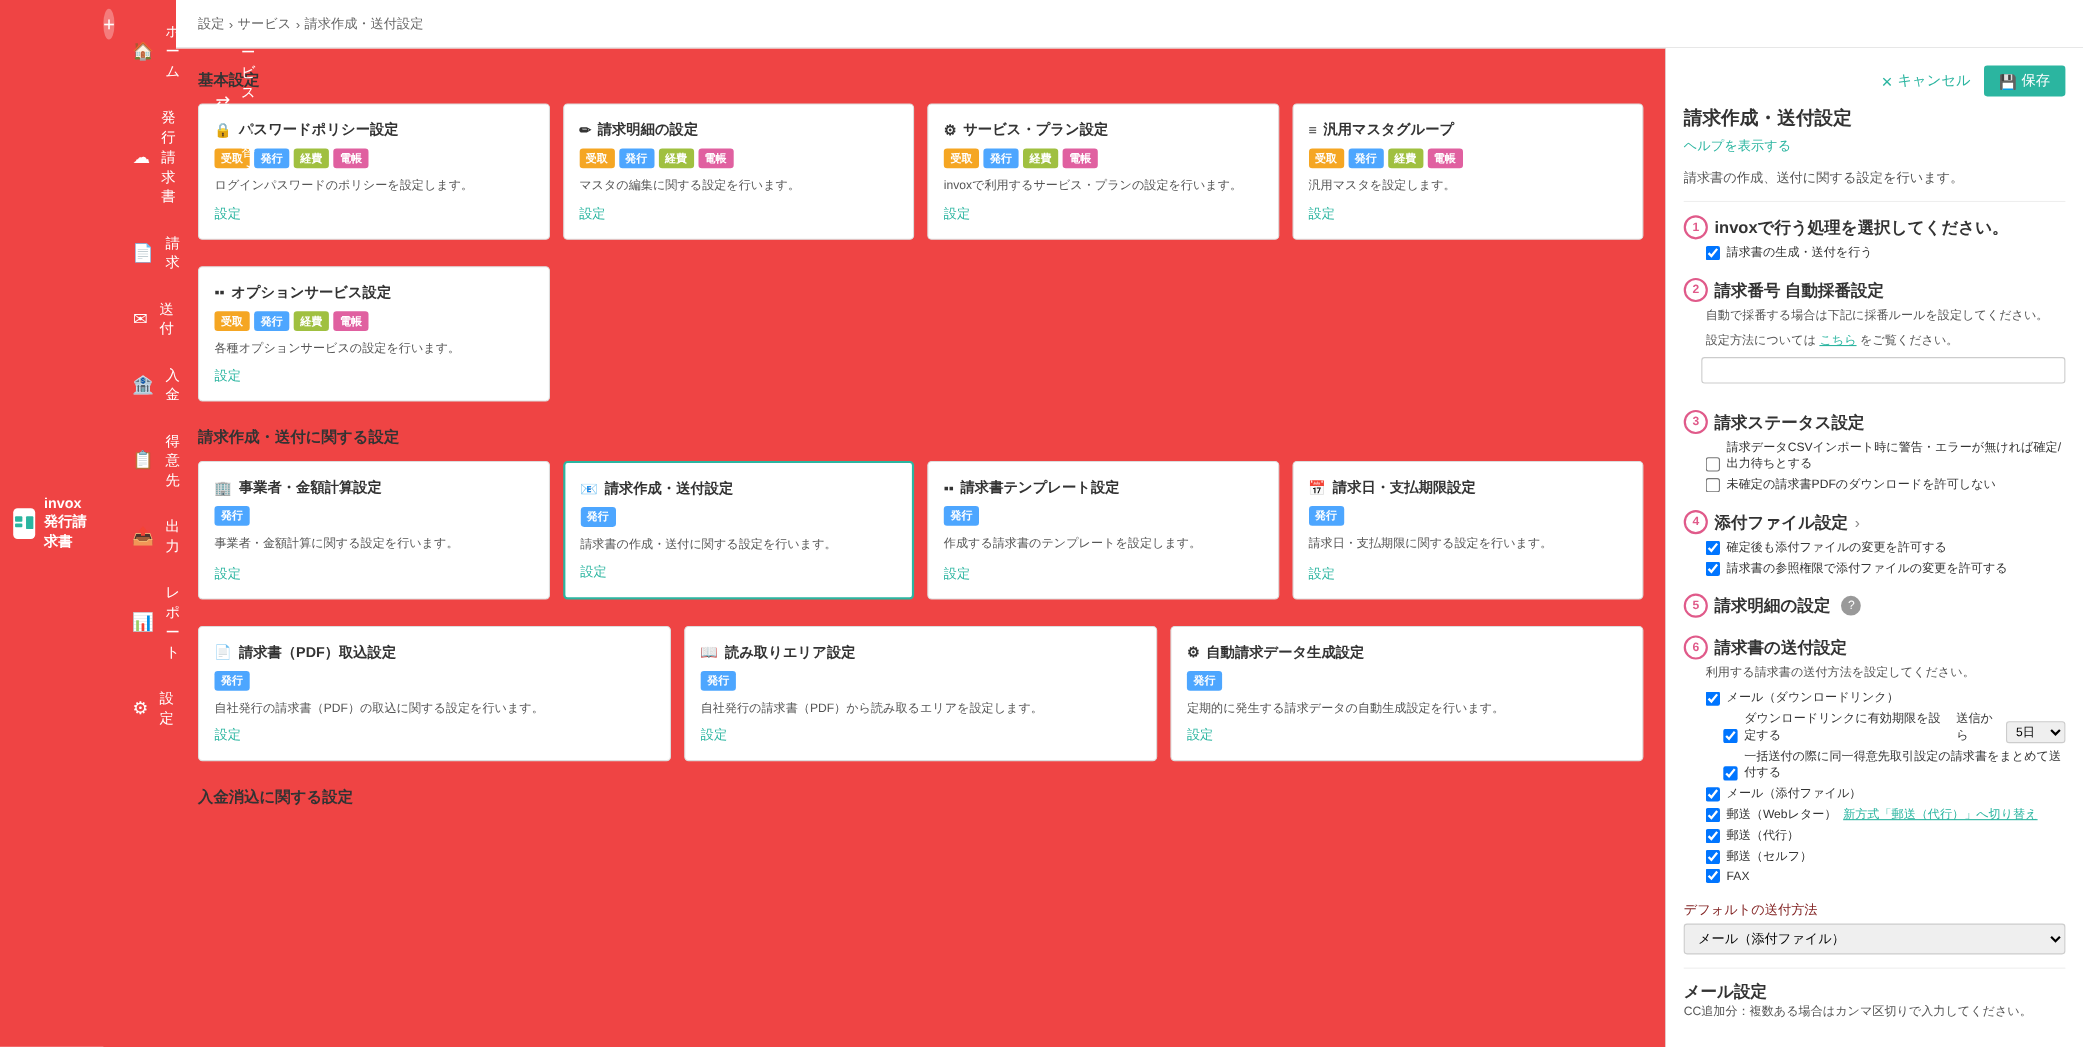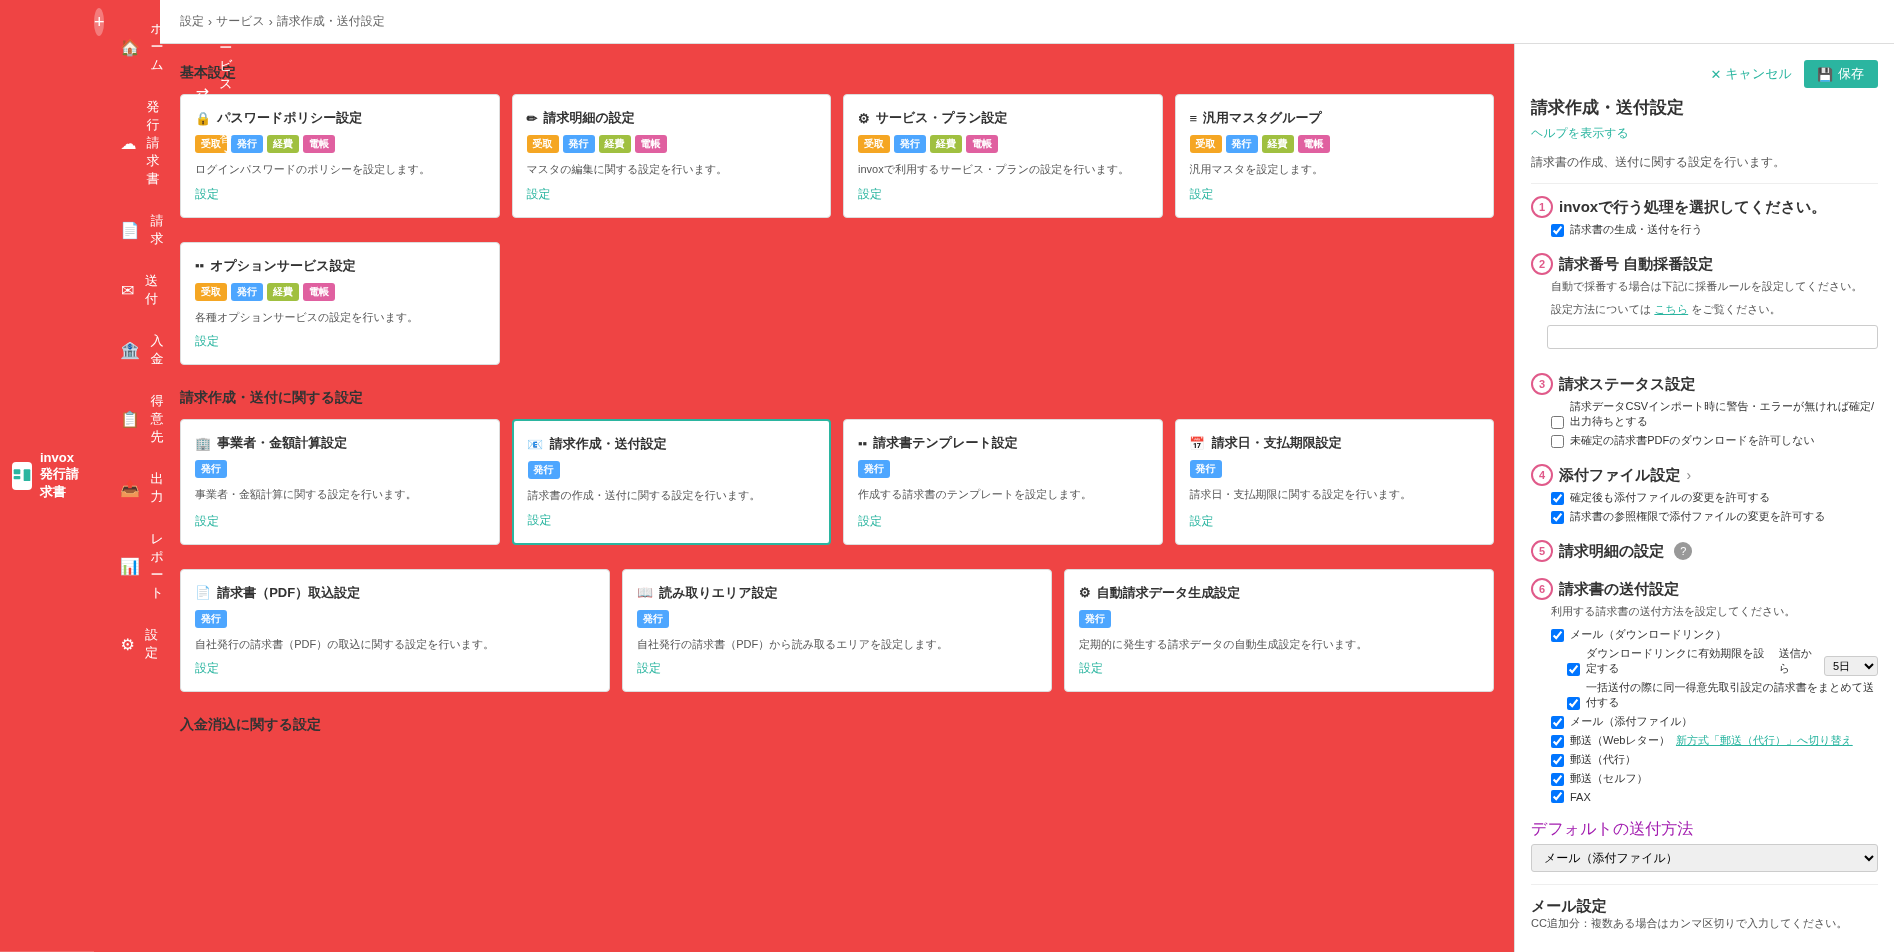--- a/index.html
+++ b/index.html
@@ -232,21 +232,21 @@
       border-radius: 3px;
       padding: 2px 4px;
       font-size: 11px;
     }
     
     .link-text { color: #2bb5a0; text-decoration: underline; cursor: pointer; }
     
     .divider { border: none; border-top: 1px solid #eee; margin: 12px 0; }
     
     .default-send-section { margin-top: 8px; }
-    .default-send-label { font-size: 16px; color: #a21caf; margin-bottom: 4px; }
+    .default-send-label { font-size: 12px; color: #7f1d1d; margin-bottom: 4px; }
     .default-send-select {
       width: 100%;
       border: 1px solid #ccc;
       border-radius: 3px;
       padding: 5px 8px;
       font-size: 12px;
     }
     
     .help-btn {
       width: 18px; height: 18px;

